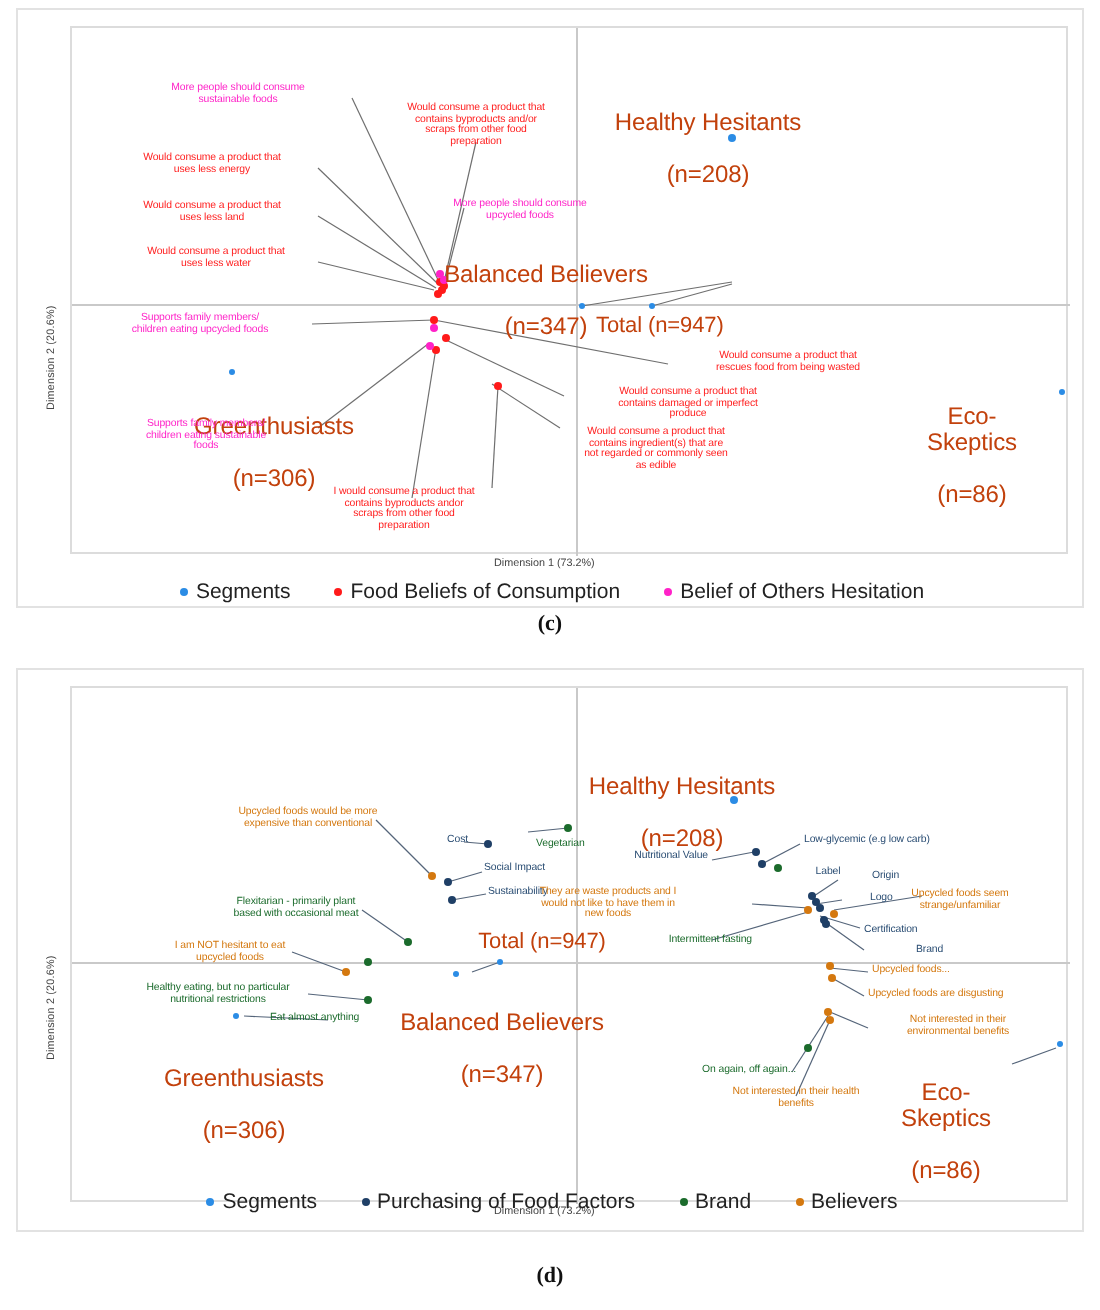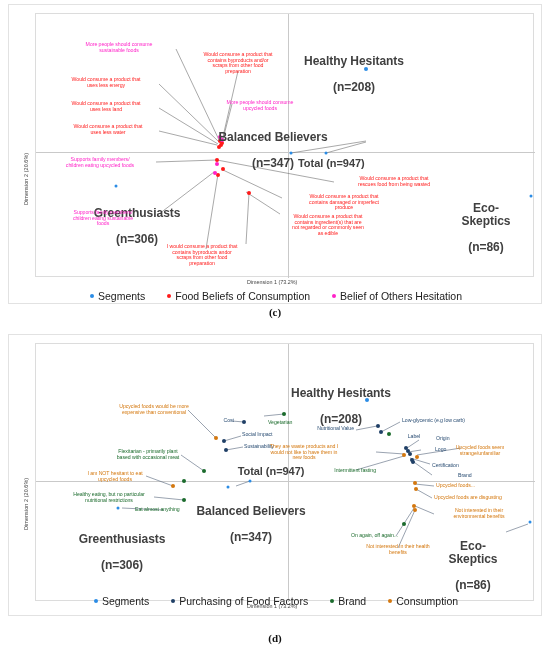--- a/index.html
+++ b/index.html
@@ -31,21 +31,21 @@
   .pt { position:absolute; width:4px; height:4px; border-radius:50%;
         transform: translate(-50%,-50%); }
   .pt.sm { width:3px; height:3px; }
 
   .lbl { position:absolute; white-space:pre-line; line-height:1.08;
          letter-spacing:-0.05px; }
   .lbl.c { transform: translateX(-50%); text-align:center; }
   .lbl.l { text-align:left; }
   .lbl.r { transform: translateX(-100%); text-align:right; }
 
-  .seg  { color:#404040; font-size:12px; font-weight:700; text-align:center; line-height:1.08; }
+  .seg  { color:#c2410c; font-size:12px; font-weight:400; text-align:center; line-height:1.08; }
   .self { color:#ff2020; font-size:5.2px; }
   .other{ color:#ff23c8; font-size:5.2px; }
   .food { color:#2a4d73; font-size:5.2px; }
   .diet { color:#1b6b2c; font-size:5.2px; }
   .hest { color:#d4780f; font-size:5.2px; }
 
   svg.leaders { position:absolute; left:0; top:0; overflow:visible; pointer-events:none; }
 
   .legend { position:absolute; left:0; width:534px; display:flex;
             justify-content:center; align-items:center; gap:22px; }
@@ -322,20 +322,20 @@
       <div class="item">
         <span class="dot" style="background:#1f3f66;"></span>
         <span class="txt">Purchasing of Food Factors</span>
       </div>
       <div class="item">
         <span class="dot" style="background:#1b6b2c;"></span>
         <span class="txt">Brand</span>
       </div>
       <div class="item">
         <span class="dot" style="background:#d4780f;"></span>
-        <span class="txt">Consumption</span>
+        <span class="txt">Believers</span>
       </div>
     </div>
   </div>
 
   <div class="caption" id="cap-d">(d)</div>
 
 </div>
 
 </body></html>

